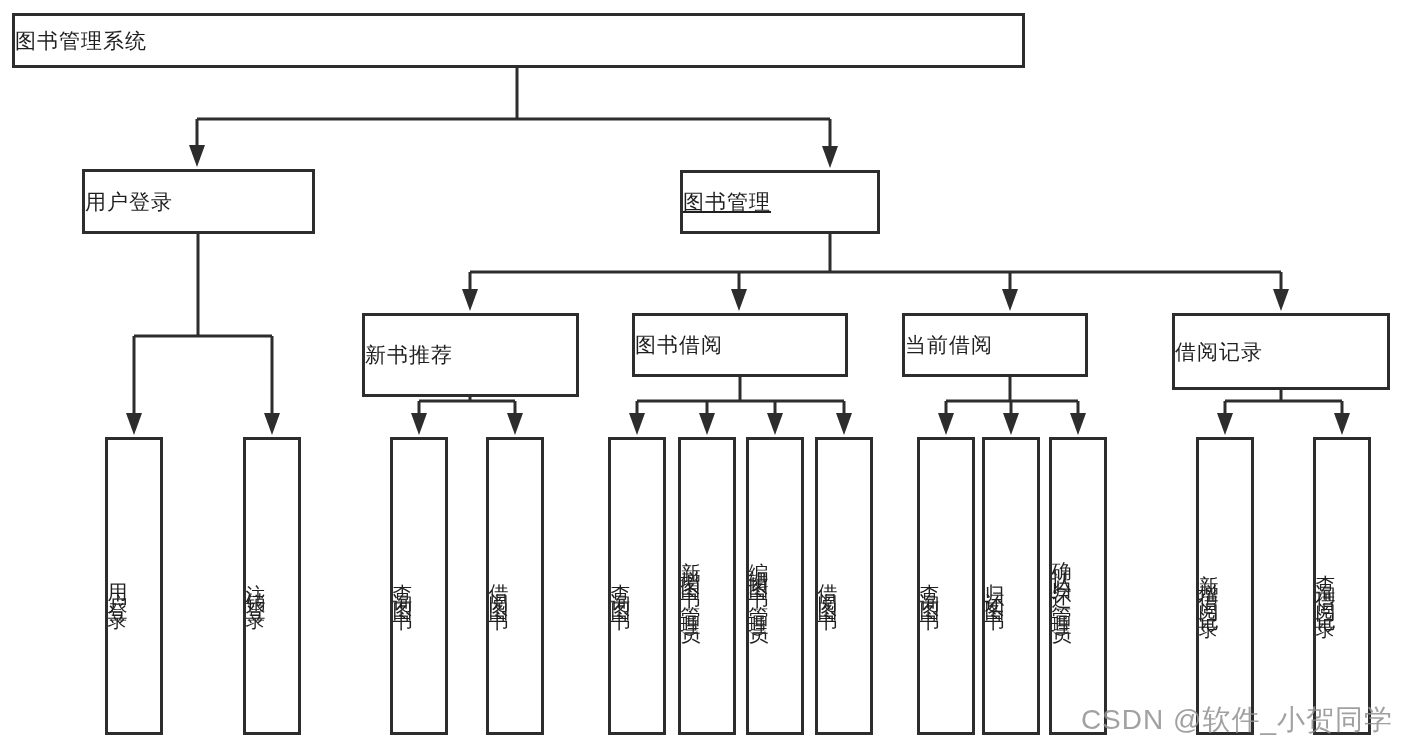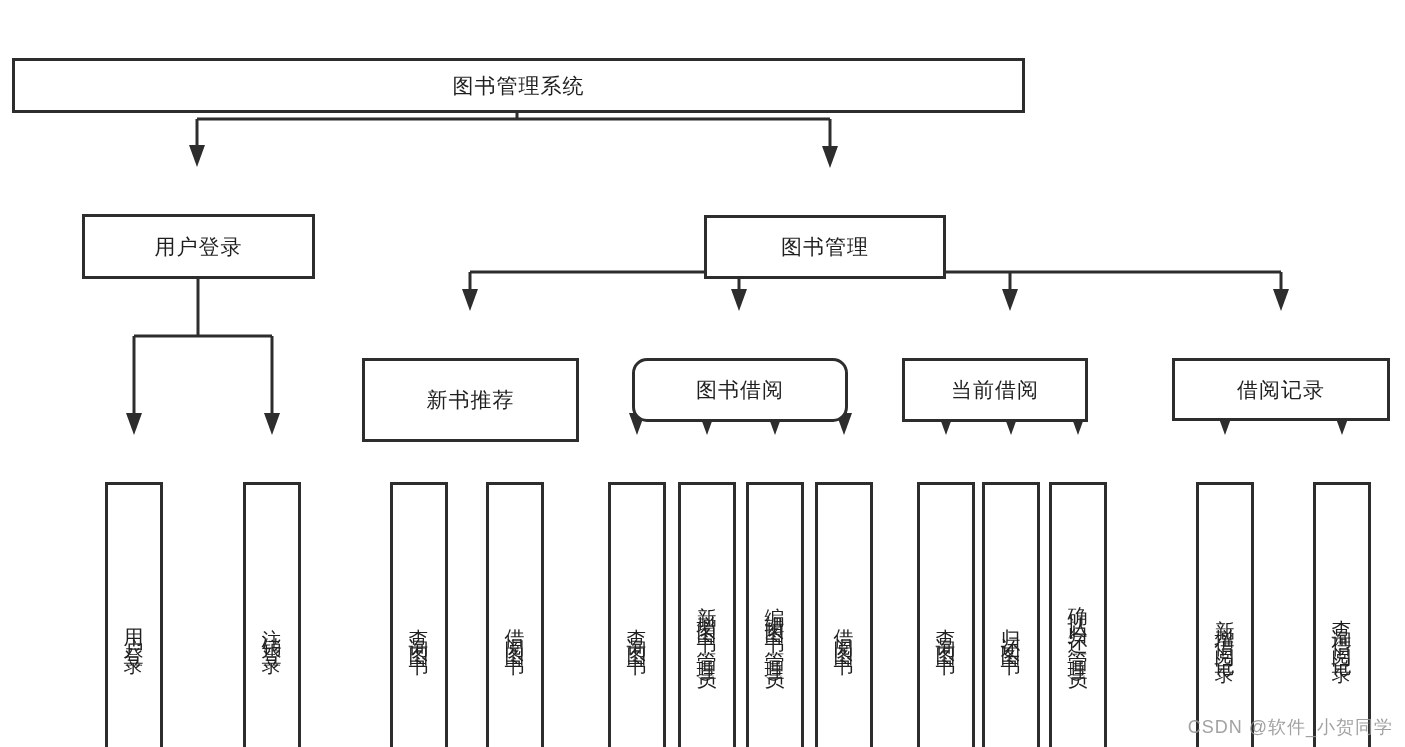--- a/index.html
+++ b/index.html
@@ -5,48 +5,48 @@
   html,body{margin:0;padding:0;}
   body{
     width:1405px;height:747px;position:relative;overflow:hidden;
     background:#ffffff;
     font-family:"Liberation Sans","DejaVu Sans",sans-serif;
   }
   #connectors{position:absolute;left:0;top:0;z-index:1;}
   .node{
     position:absolute;box-sizing:border-box;z-index:2;
     background:#ffffff;border:3px solid #2d2d2d;
-    display:flex;align-items:center;justify-content:center;
-    color:#1f1f1f;font-size:21px;letter-spacing:1px;margin-top:45px;
+    display:flex;align-items:center;
+    color:#1f1f1f;font-size:21px;letter-spacing:1px;
   }
   .node.leaf{font-size:20px;}
   .vtext{
     writing-mode:vertical-rl;
     letter-spacing:9px;
     line-height:1;
     white-space:nowrap;
   }
   .htext{white-space:nowrap;}
   
   .n-root{left:12px;top:13px;width:1013px;height:55px;}
   .n-user-login{left:82px;top:169px;width:233px;height:65px;}
-  .n-book-mgmt{left:704px;top:170px;width:242px;height:64px;}
+  .n-book-mgmt{left:680px;top:170px;width:200px;height:64px;text-decoration:underline;}
   .n-new-book{left:362px;top:313px;width:217px;height:84px;}
-  .n-borrowing{left:632px;top:313px;width:216px;height:64px;border-radius:15px;}
+  .n-borrowing{left:632px;top:313px;width:216px;height:64px;}
   .n-current{left:902px;top:313px;width:186px;height:64px;}
-  .n-records{left:1172px;top:313px;width:218px;height:63px;}
+  .n-records{left:1172px;top:313px;width:218px;height:77px;}
   .lf{top:437px;width:58px;height:298px;}
   .l-a1{left:105px;} .l-a2{left:243px;}
   .l-b1{left:390px;} .l-b2{left:486px;}
   .l-c1{left:608px;} .l-c2{left:678px;} .l-c3{left:746px;} .l-c4{left:815px;}
   .l-d1{left:917px;} .l-d2{left:982px;} .l-d3{left:1049px;}
   .l-e1{left:1196px;} .l-e2{left:1313px;}
   .watermark{
     position:absolute;right:12px;bottom:8px;z-index:5;
-    font-size:18px;color:rgba(148,148,148,0.88);
+    font-size:28px;color:rgba(148,148,148,0.88);
     letter-spacing:1px;white-space:nowrap;
   }
 </style>
 </head>
 <body>
 
 <svg id="connectors" width="1405" height="747" viewBox="0 0 1405 747" aria-hidden="true">
   <g stroke="#2d2d2d" stroke-width="3" fill="none">
 
     <path d="M517 67 V119"></path>

